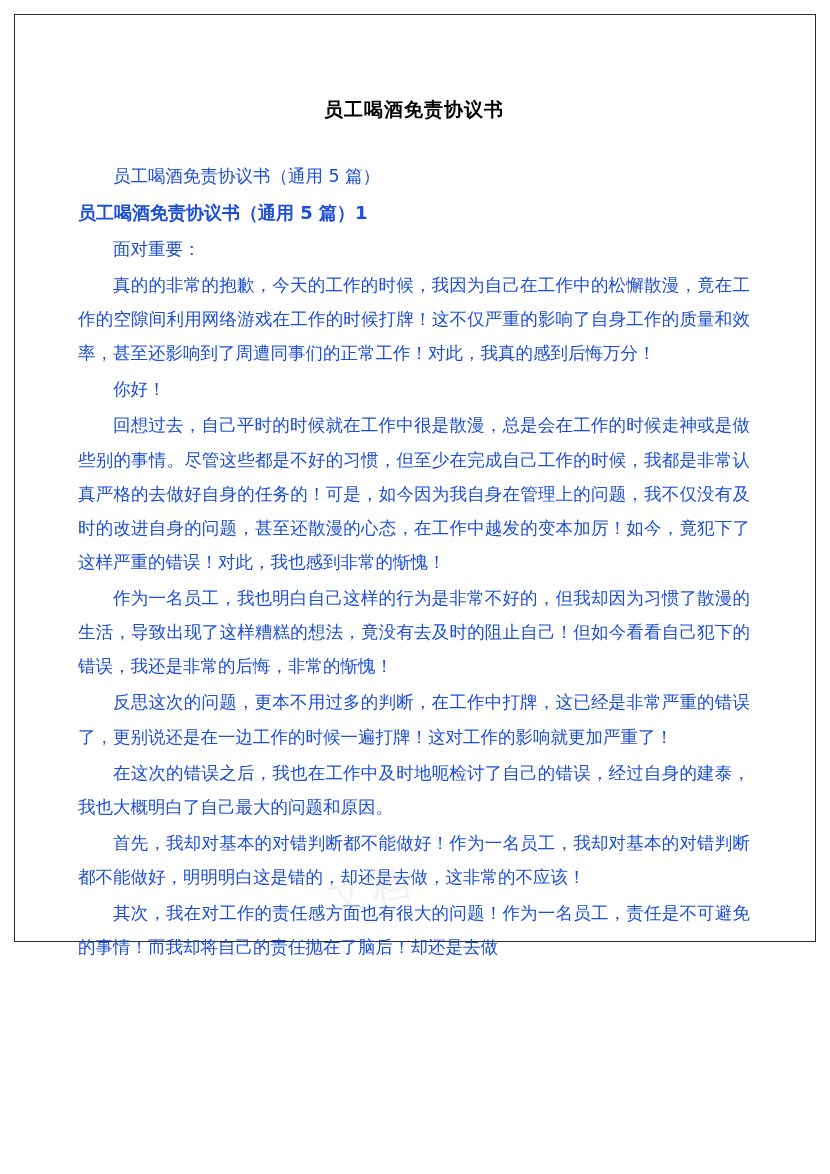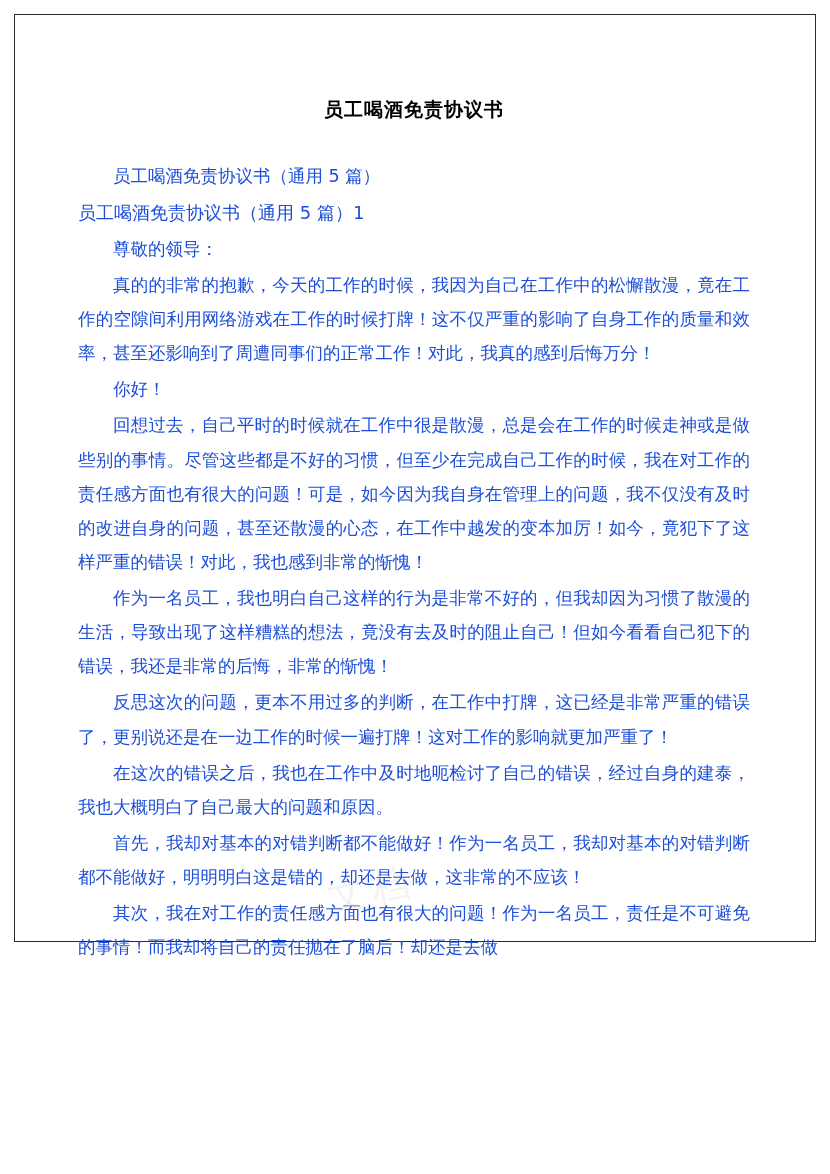--- a/index.html
+++ b/index.html
@@ -52,21 +52,21 @@
     text-justify: inter-ideograph;
   }
   p.indent {
     text-indent: 2em;
   }
   p.subtitle {
     text-indent: 2em;
     font-size: 17.5px;
   }
   p.heading {
-    font-weight: normal;
+    font-weight: bold;
     font-size: 18px;
     text-indent: 0;
     margin-top: 2px;
     margin-bottom: 2px;
   }
   .watermark {
     position: absolute;
     left: 330px;
     bottom: 18px;
     width: 240px;
@@ -87,24 +87,24 @@
 <div class="page">
   <div class="page-border"></div>
 
   <div class="content">
     <h1 class="doc-title">员工喝酒免责协议书</h1>
 
     <p class="subtitle">员工喝酒免责协议书（通用 5 篇）</p>
 
     <p class="heading">员工喝酒免责协议书（通用 5 篇）1</p>
 
-    <p class="indent">尊敬的领导：</p>
+    <p class="indent">面对重要：</p>
     <p class="indent">真的的非常的抱歉，今天的工作的时候，我因为自己在工作中的松懈散漫，竟在工作的空隙间利用网络游戏在工作的时候打牌！这不仅严重的影响了自身工作的质量和效率，甚至还影响到了周遭同事们的正常工作！对此，我真的感到后悔万分！</p>
     <p class="indent">你好！</p>
-    <p class="indent">回想过去，自己平时的时候就在工作中很是散漫，总是会在工作的时候走神或是做些别的事情。尽管这些都是不好的习惯，但至少在完成自己工作的时候，我在对工作的责任感方面也有很大的问题！可是，如今因为我自身在管理上的问题，我不仅没有及时的改进自身的问题，甚至还散漫的心态，在工作中越发的变本加厉！如今，竟犯下了这样严重的错误！对此，我也感到非常的惭愧！</p>
+    <p class="indent">回想过去，自己平时的时候就在工作中很是散漫，总是会在工作的时候走神或是做些别的事情。尽管这些都是不好的习惯，但至少在完成自己工作的时候，我都是非常认真严格的去做好自身的任务的！可是，如今因为我自身在管理上的问题，我不仅没有及时的改进自身的问题，甚至还散漫的心态，在工作中越发的变本加厉！如今，竟犯下了这样严重的错误！对此，我也感到非常的惭愧！</p>
     <p class="indent">作为一名员工，我也明白自己这样的行为是非常不好的，但我却因为习惯了散漫的生活，导致出现了这样糟糕的想法，竟没有去及时的阻止自己！但如今看看自己犯下的错误，我还是非常的后悔，非常的惭愧！</p>
     <p class="indent">反思这次的问题，更本不用过多的判断，在工作中打牌，这已经是非常严重的错误了，更别说还是在一边工作的时候一遍打牌！这对工作的影响就更加严重了！</p>
     <p class="indent">在这次的错误之后，我也在工作中及时地呃检讨了自己的错误，经过自身的建泰，我也大概明白了自己最大的问题和原因。</p>
     <p class="indent">首先，我却对基本的对错判断都不能做好！作为一名员工，我却对基本的对错判断都不能做好，明明明白这是错的，却还是去做，这非常的不应该！</p>
     <p class="indent">其次，我在对工作的责任感方面也有很大的问题！作为一名员工，责任是不可避免的事情！而我却将自己的责任抛在了脑后！却还是去做</p>
   </div>
 
   <div class="watermark">文档</div>
 </div>
 

